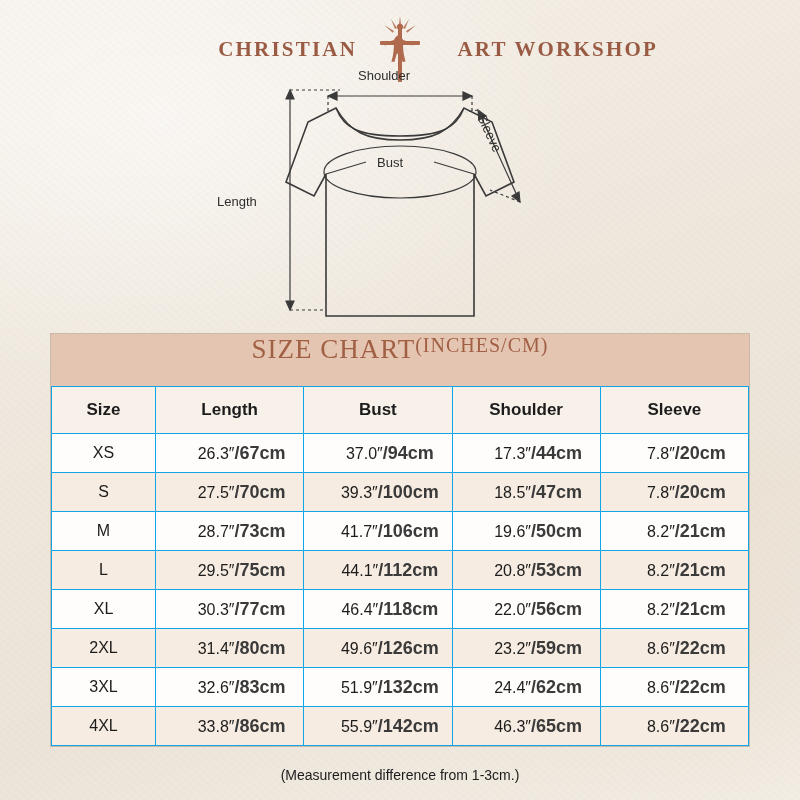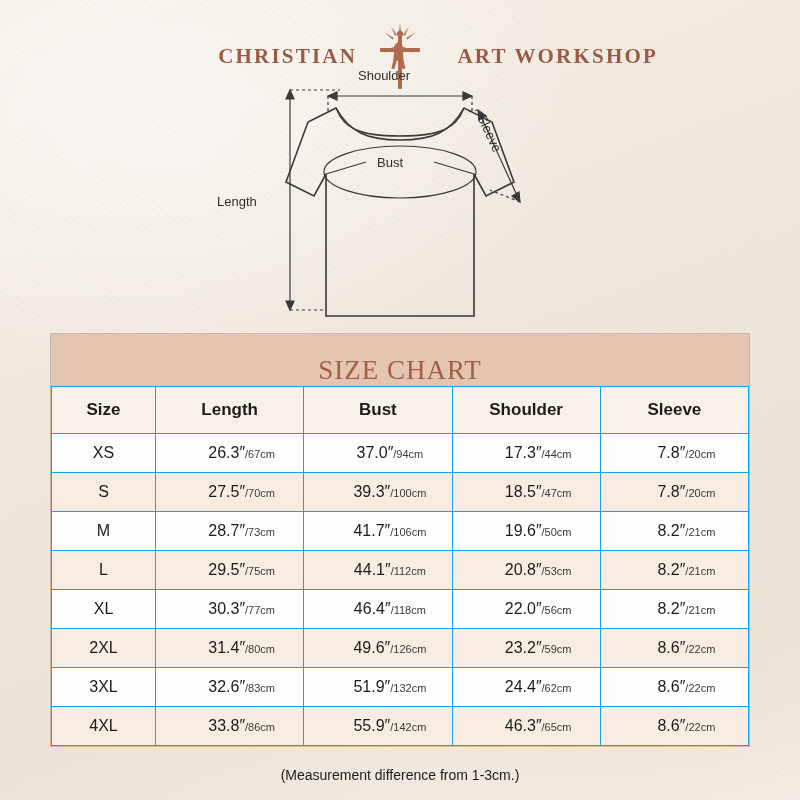--- a/index.html
+++ b/index.html
@@ -28,21 +28,21 @@
     opacity: .35;
     background-image:
       repeating-linear-gradient(42deg, rgba(200,185,165,0.10) 0 2px, rgba(255,255,255,0) 2px 6px),
       repeating-linear-gradient(-37deg, rgba(190,175,155,0.08) 0 1px, rgba(255,255,255,0) 1px 5px);
     pointer-events: none;
   }
 
   
   .brand {
     position: absolute;
-    top: 20px;
+    top: 13px;
     left: 0;
     width: 100%;
     height: 72px;
     display: flex;
     align-items: center;
     justify-content: center;
     gap: 10px;
   }
   .brand-text {
     font-family: "Liberation Serif", serif;
@@ -93,21 +93,21 @@
     top: 333px;
     width: 700px;
     border: 1px solid #c9b9a6;
     box-sizing: border-box;
     background: #fffdfb;
   }
   .chart-title {
     height: 52px;
     background: #e4c5b1;
     display: flex;
-    align-items: flex-end;
+    align-items: flex-start;
     justify-content: center;
     color: #a15f44;
     font-family: "Liberation Serif", serif;
     letter-spacing: 1px;
   }
   .chart-title .t-main { font-size: 27px; }
   .chart-title .t-sub { font-size: 20px; }
 
   table {
     border-collapse: collapse;
@@ -128,21 +128,21 @@
     font-weight: 700;
     font-size: 17px;
     height: 46px;
   }
   col.c-size { width: 104px; }
   tbody tr:nth-child(odd) { background: #fffdfb; }
   tbody tr:nth-child(even) { background: #f6ece1; }
   td.size-cell { font-size: 16px; }
   .val { display: inline-block; }
   .val .num { font-size: 16px; margin-left: 24px; }
-  .val .unit { font-size: 11px; color: #3a3a3a; }
+  .val .unit { font-size: 18px; color: #3a3a3a; font-weight: bold; }
 
   .footnote {
     position: absolute;
     top: 785px;
     left: 0;
     width: 100%;
     text-align: center;
     font-size: 14px;
     color: #1c1c1c;
     transform: translateY(-18px);
@@ -233,20 +233,21 @@
 
     <div class="dim-label lbl-shoulder">Shoulder</div>
     <div class="dim-label lbl-bust">Bust</div>
     <div class="dim-label lbl-length">Length</div>
     <div class="dim-label lbl-sleeve">Sleeve</div>
   </div>
 
   <div class="chart">
     <div class="chart-title">
       <span class="t-main">SIZE CHART</span>
+      <span class="t-sub">(INCHES/CM)</span>
     </div>
 
     <table>
       <colgroup>
         <col class="c-size">
         <col>
           <col>
           <col>
           <col>
       </colgroup>

